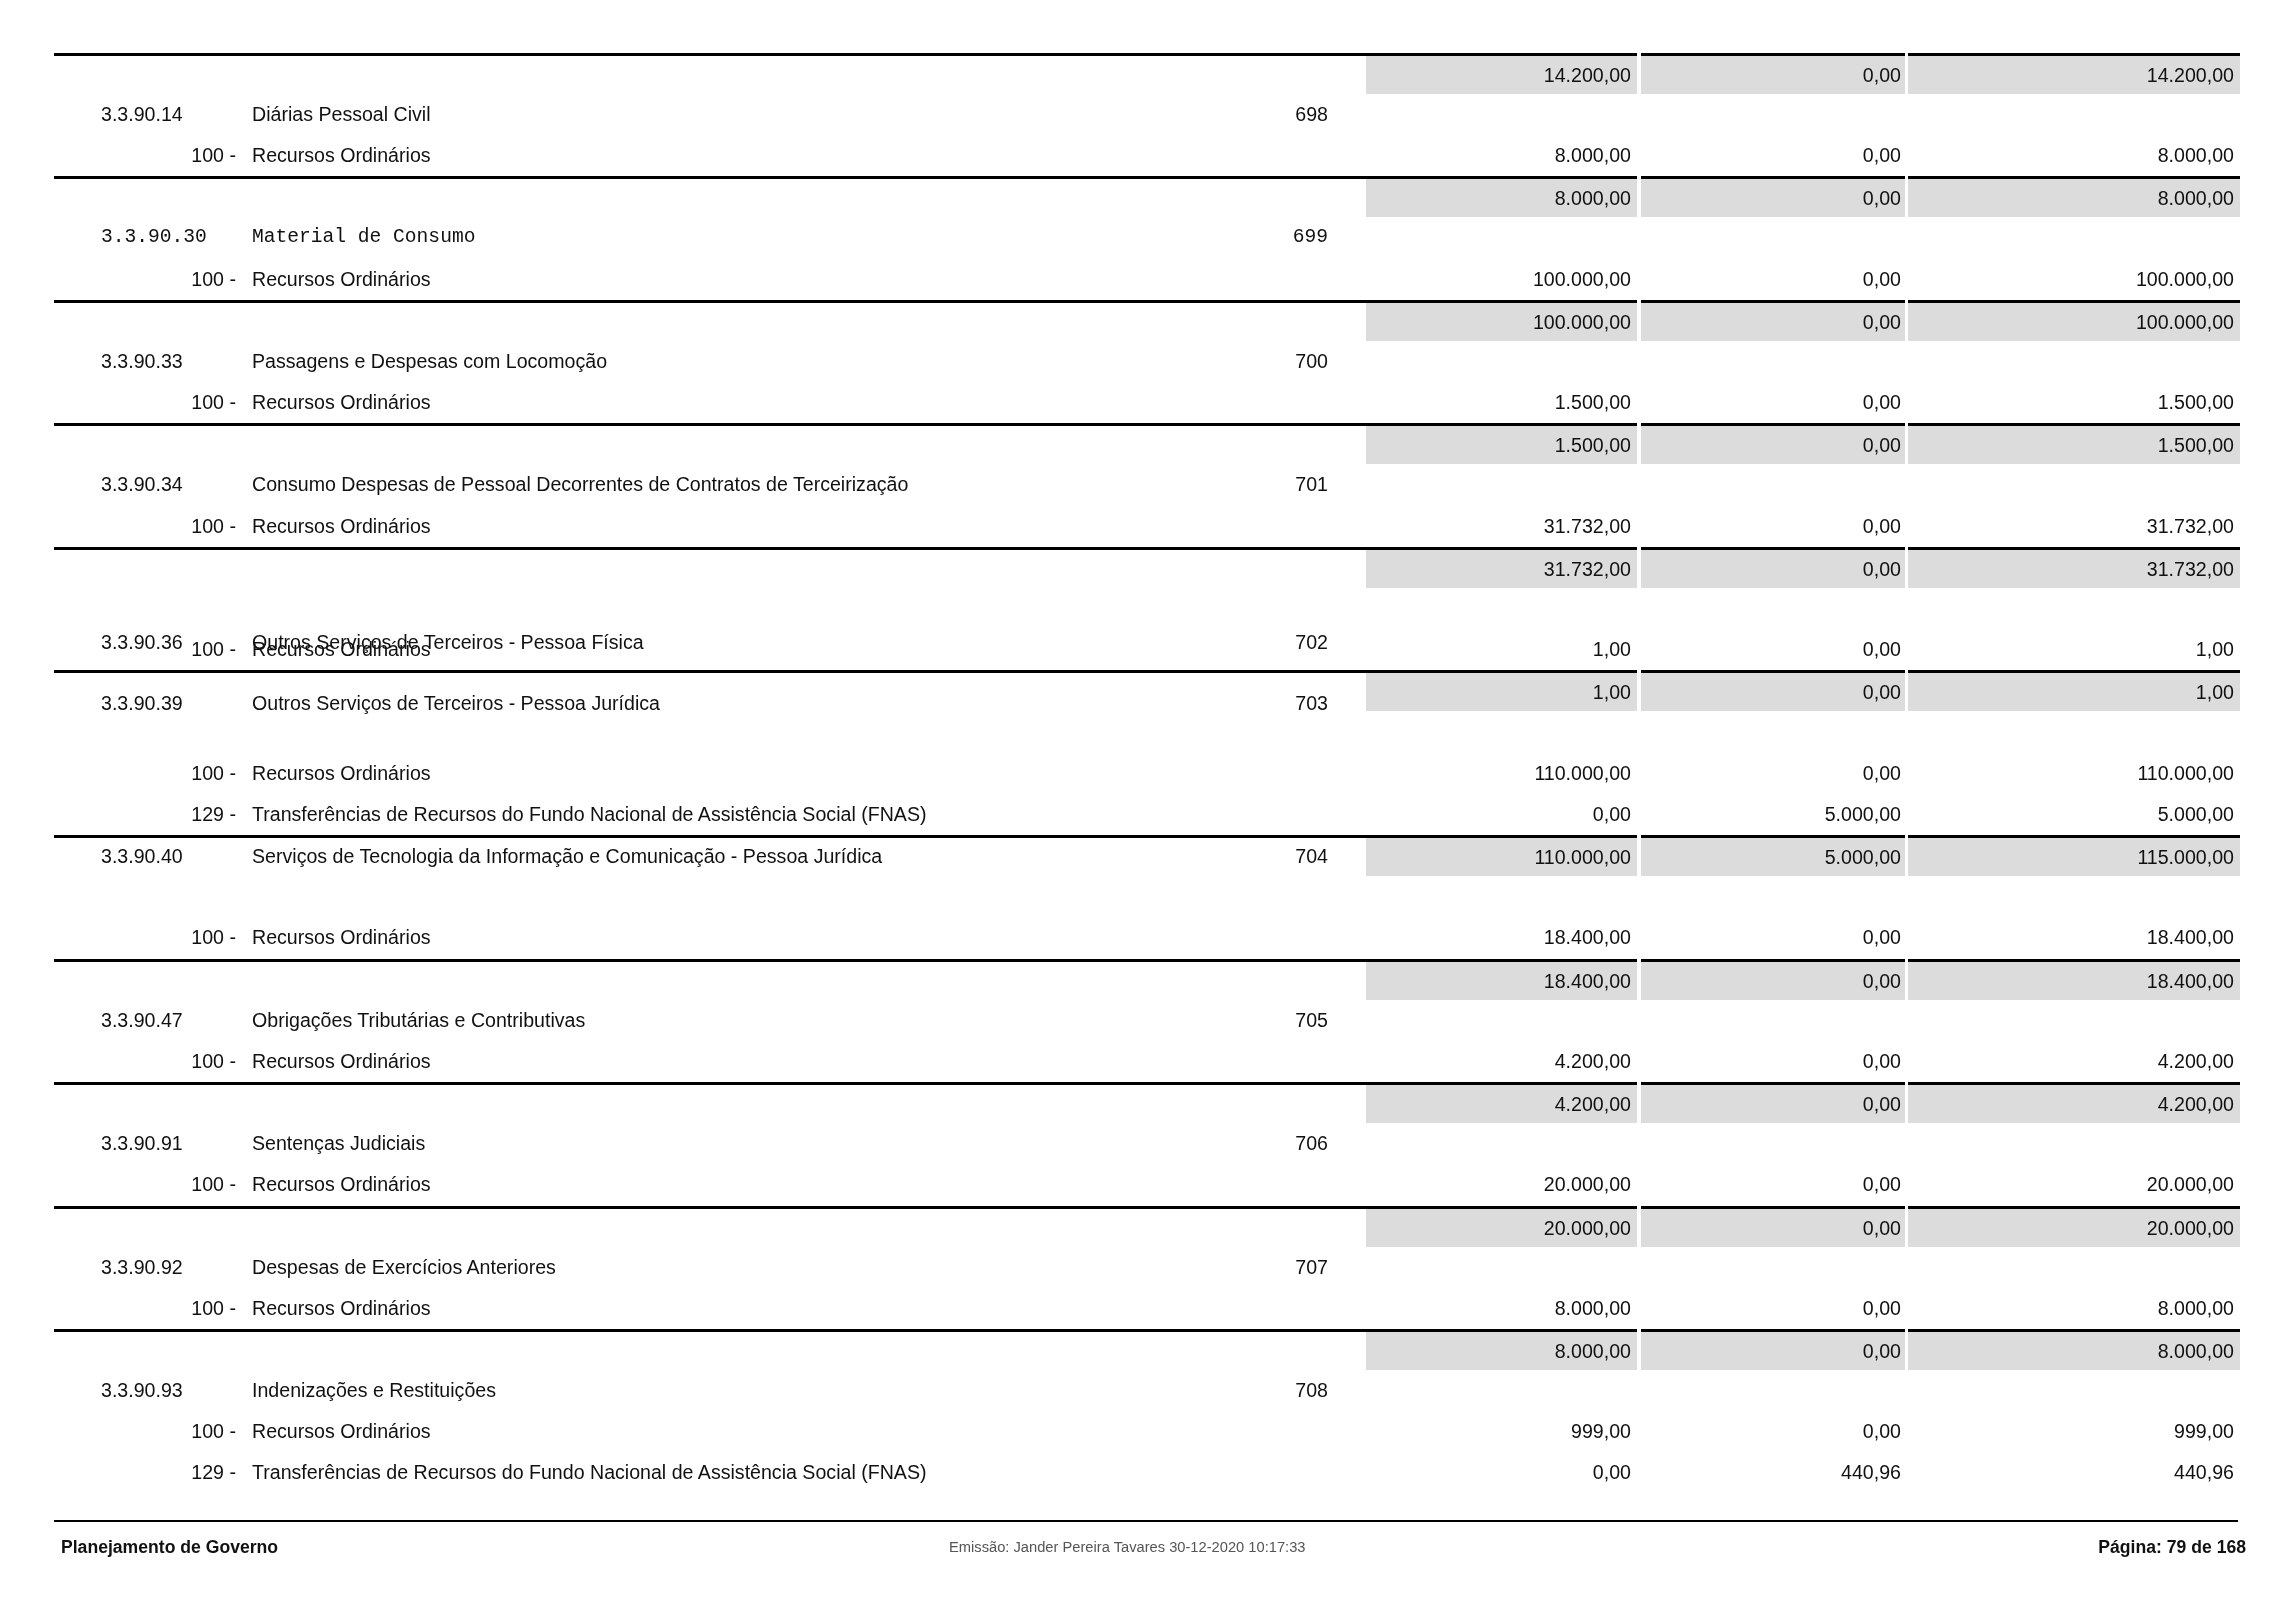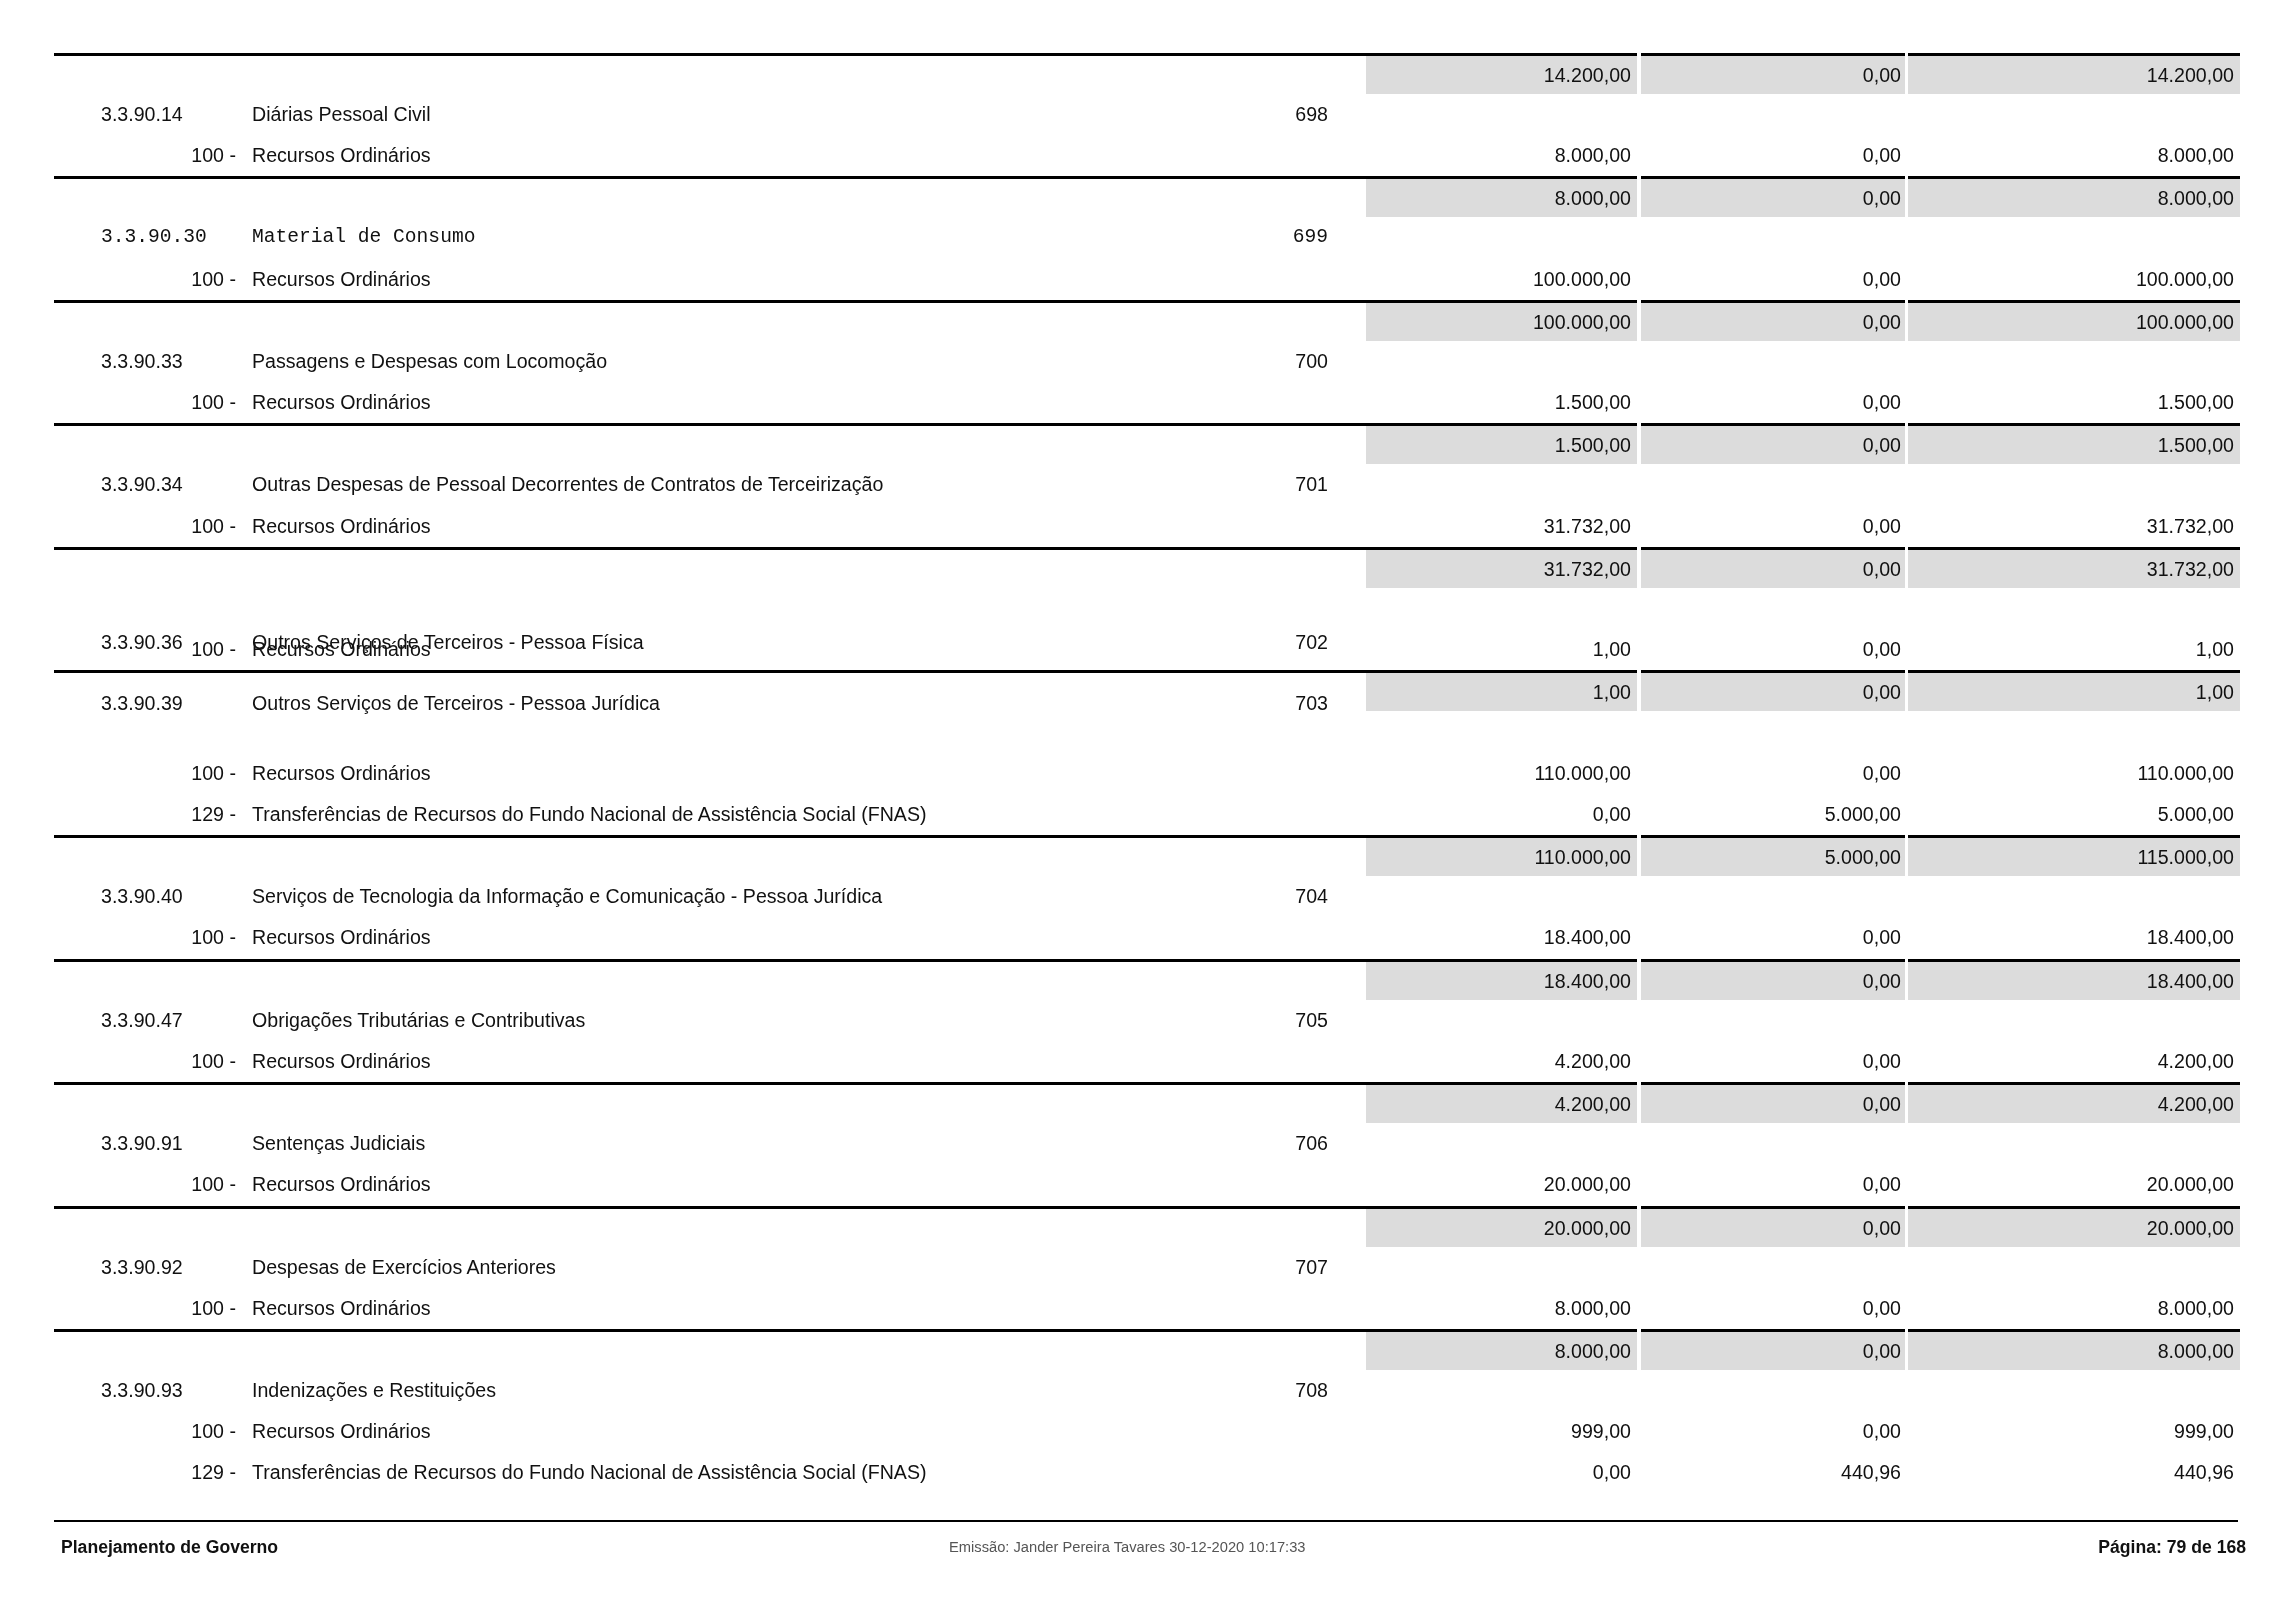--- a/index.html
+++ b/index.html
@@ -107,21 +107,21 @@
       <div class="num c1n" style="top: 10.8px;">1.500,00</div>
       <div class="rule-seg" style="left: 1587px; width: 264px;"></div>
       <div class="gray" style="left: 1587px; width: 264px;"></div>
       <div class="num c2n" style="top: 10.8px;">0,00</div>
       <div class="rule-seg" style="left: 1854px; width: 332px;"></div>
       <div class="gray" style="left: 1854px; width: 332px;"></div>
       <div class="num c3n" style="top: 10.8px;">1.500,00</div>
     </div>
     <div class="block" style="top: 473px; height: 25.5px;">
       <div class="code">3.3.90.34</div>
-      <div class="desc">Outras Despesas de Pessoal Decorrentes de Contratos de Terceirização</div>
+      <div class="desc">Consumo Despesas de Pessoal Decorrentes de Contratos de Terceirização</div>
       <div class="ref">701</div>
     </div>
     <div class="block" style="top: 515px; height: 25.5px;">
       <div class="src-code">100 -</div>
       <div class="src-desc">Recursos Ordinários</div>
       <div class="num c1n" style="top: 0px;">31.732,00</div>
       <div class="num c2n" style="top: 0px;">0,00</div>
       <div class="num c3n" style="top: 0px;">31.732,00</div>
     </div>
     <div class="block" style="top: 547px; height: 42px;">
@@ -184,21 +184,21 @@
       <div class="rule-seg" style="left: 1312px; width: 271px;"></div>
       <div class="gray" style="left: 1312px; width: 271px;"></div>
       <div class="num c1n" style="top: 10.8px;">110.000,00</div>
       <div class="rule-seg" style="left: 1587px; width: 264px;"></div>
       <div class="gray" style="left: 1587px; width: 264px;"></div>
       <div class="num c2n" style="top: 10.8px;">5.000,00</div>
       <div class="rule-seg" style="left: 1854px; width: 332px;"></div>
       <div class="gray" style="left: 1854px; width: 332px;"></div>
       <div class="num c3n" style="top: 10.8px;">115.000,00</div>
     </div>
-    <div class="block" style="top: 885px; height: 25.5px;">
+    <div class="block" style="top: 845px; height: 25.5px;">
       <div class="code">3.3.90.40</div>
       <div class="desc">Serviços de Tecnologia da Informação e Comunicação - Pessoa Jurídica</div>
       <div class="ref">704</div>
     </div>
     <div class="block" style="top: 926px; height: 25.5px;">
       <div class="src-code">100 -</div>
       <div class="src-desc">Recursos Ordinários</div>
       <div class="num c1n" style="top: 0px;">18.400,00</div>
       <div class="num c2n" style="top: 0px;">0,00</div>
       <div class="num c3n" style="top: 0px;">18.400,00</div>

